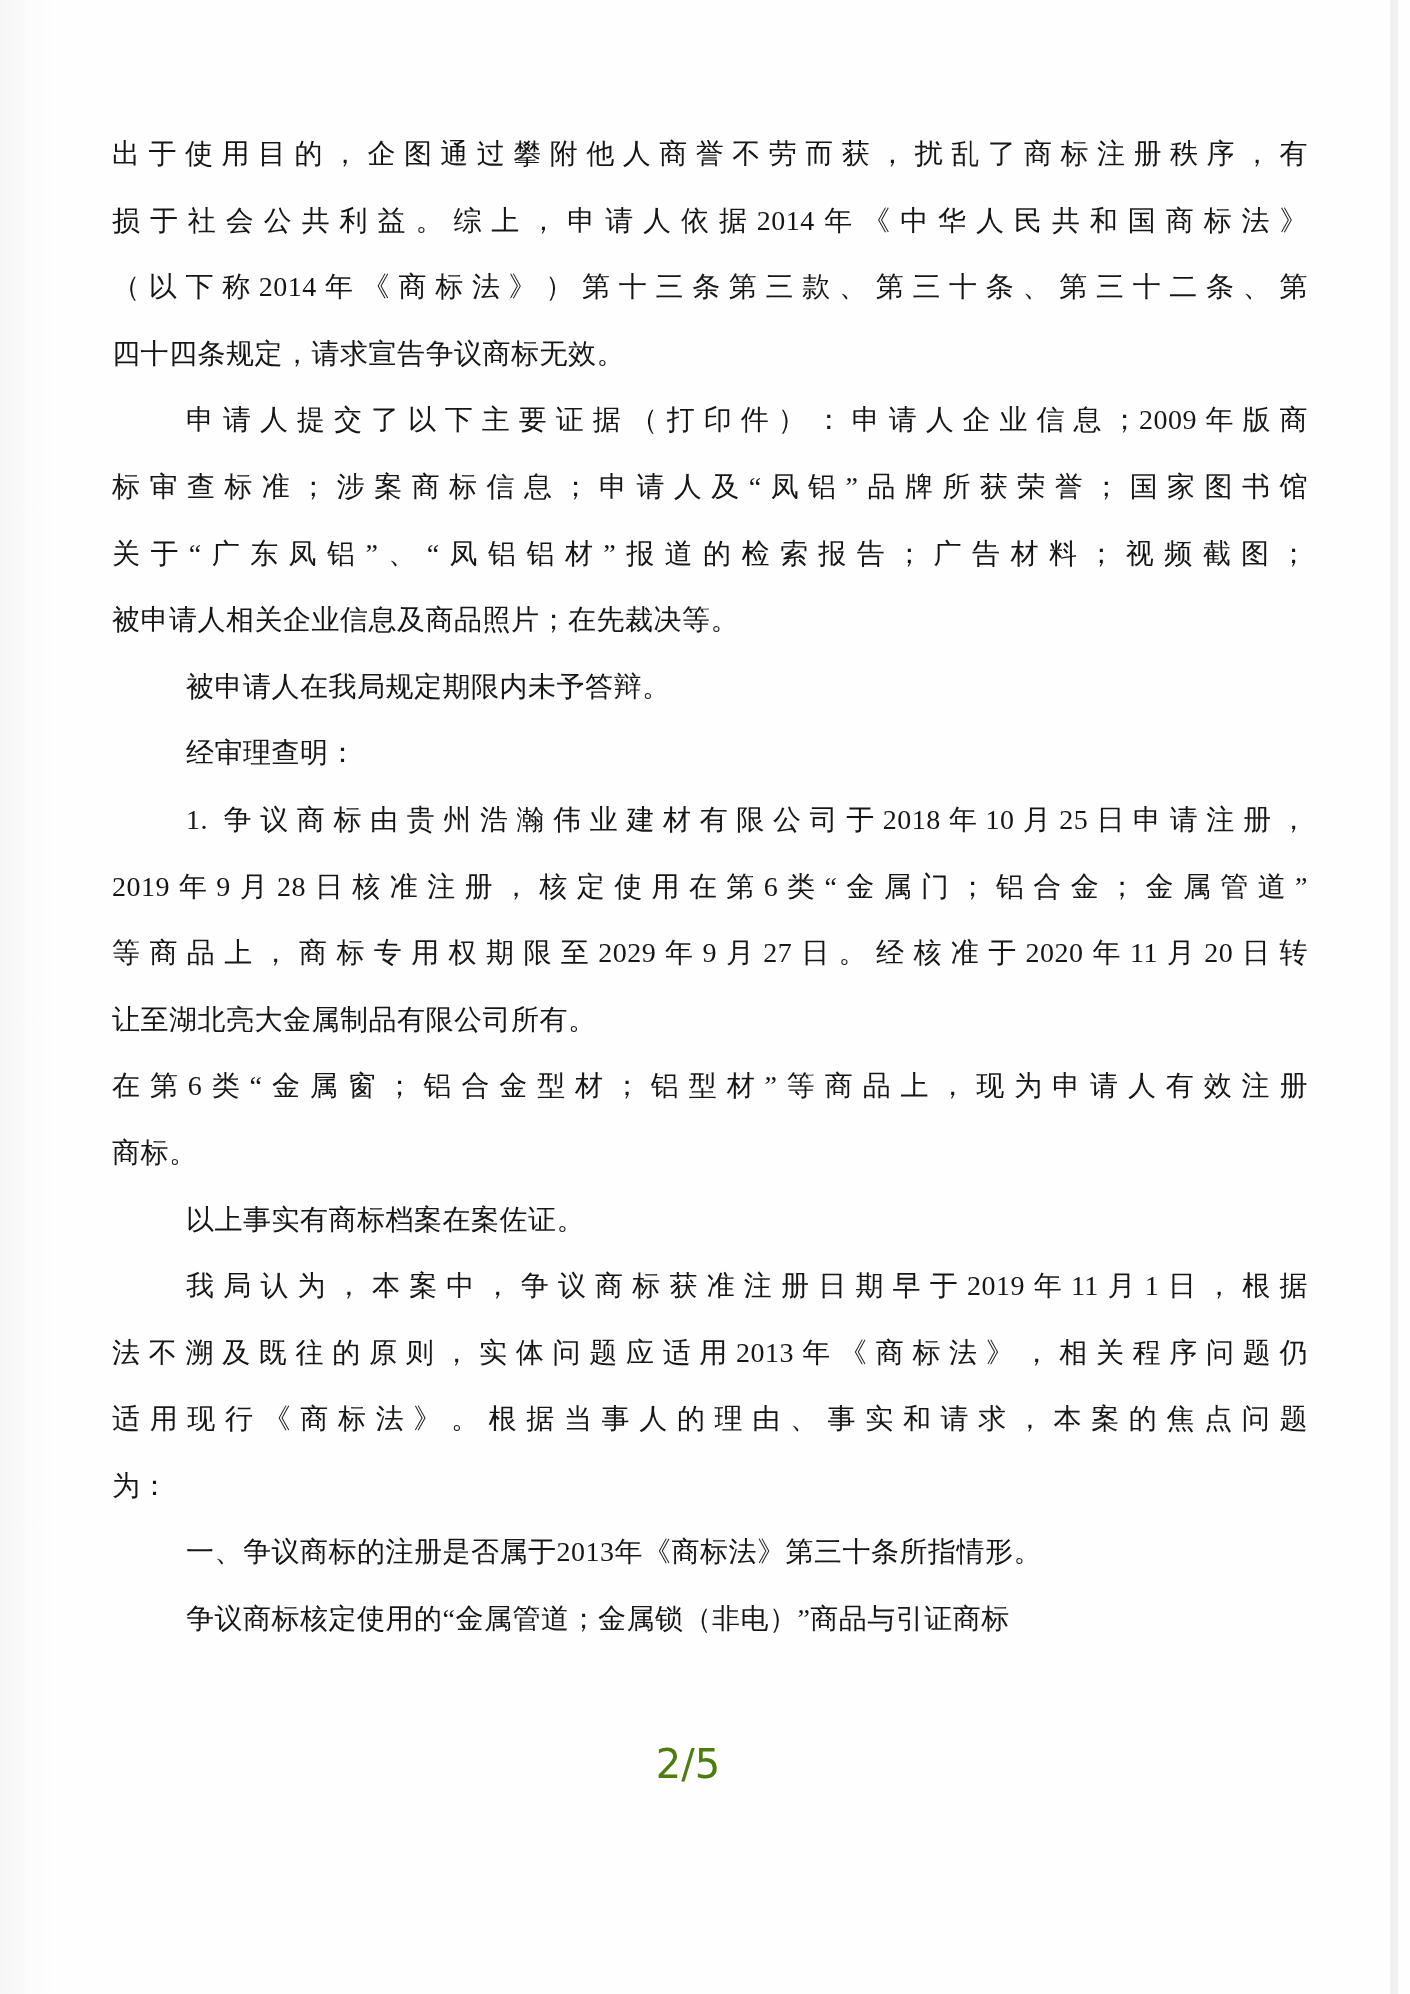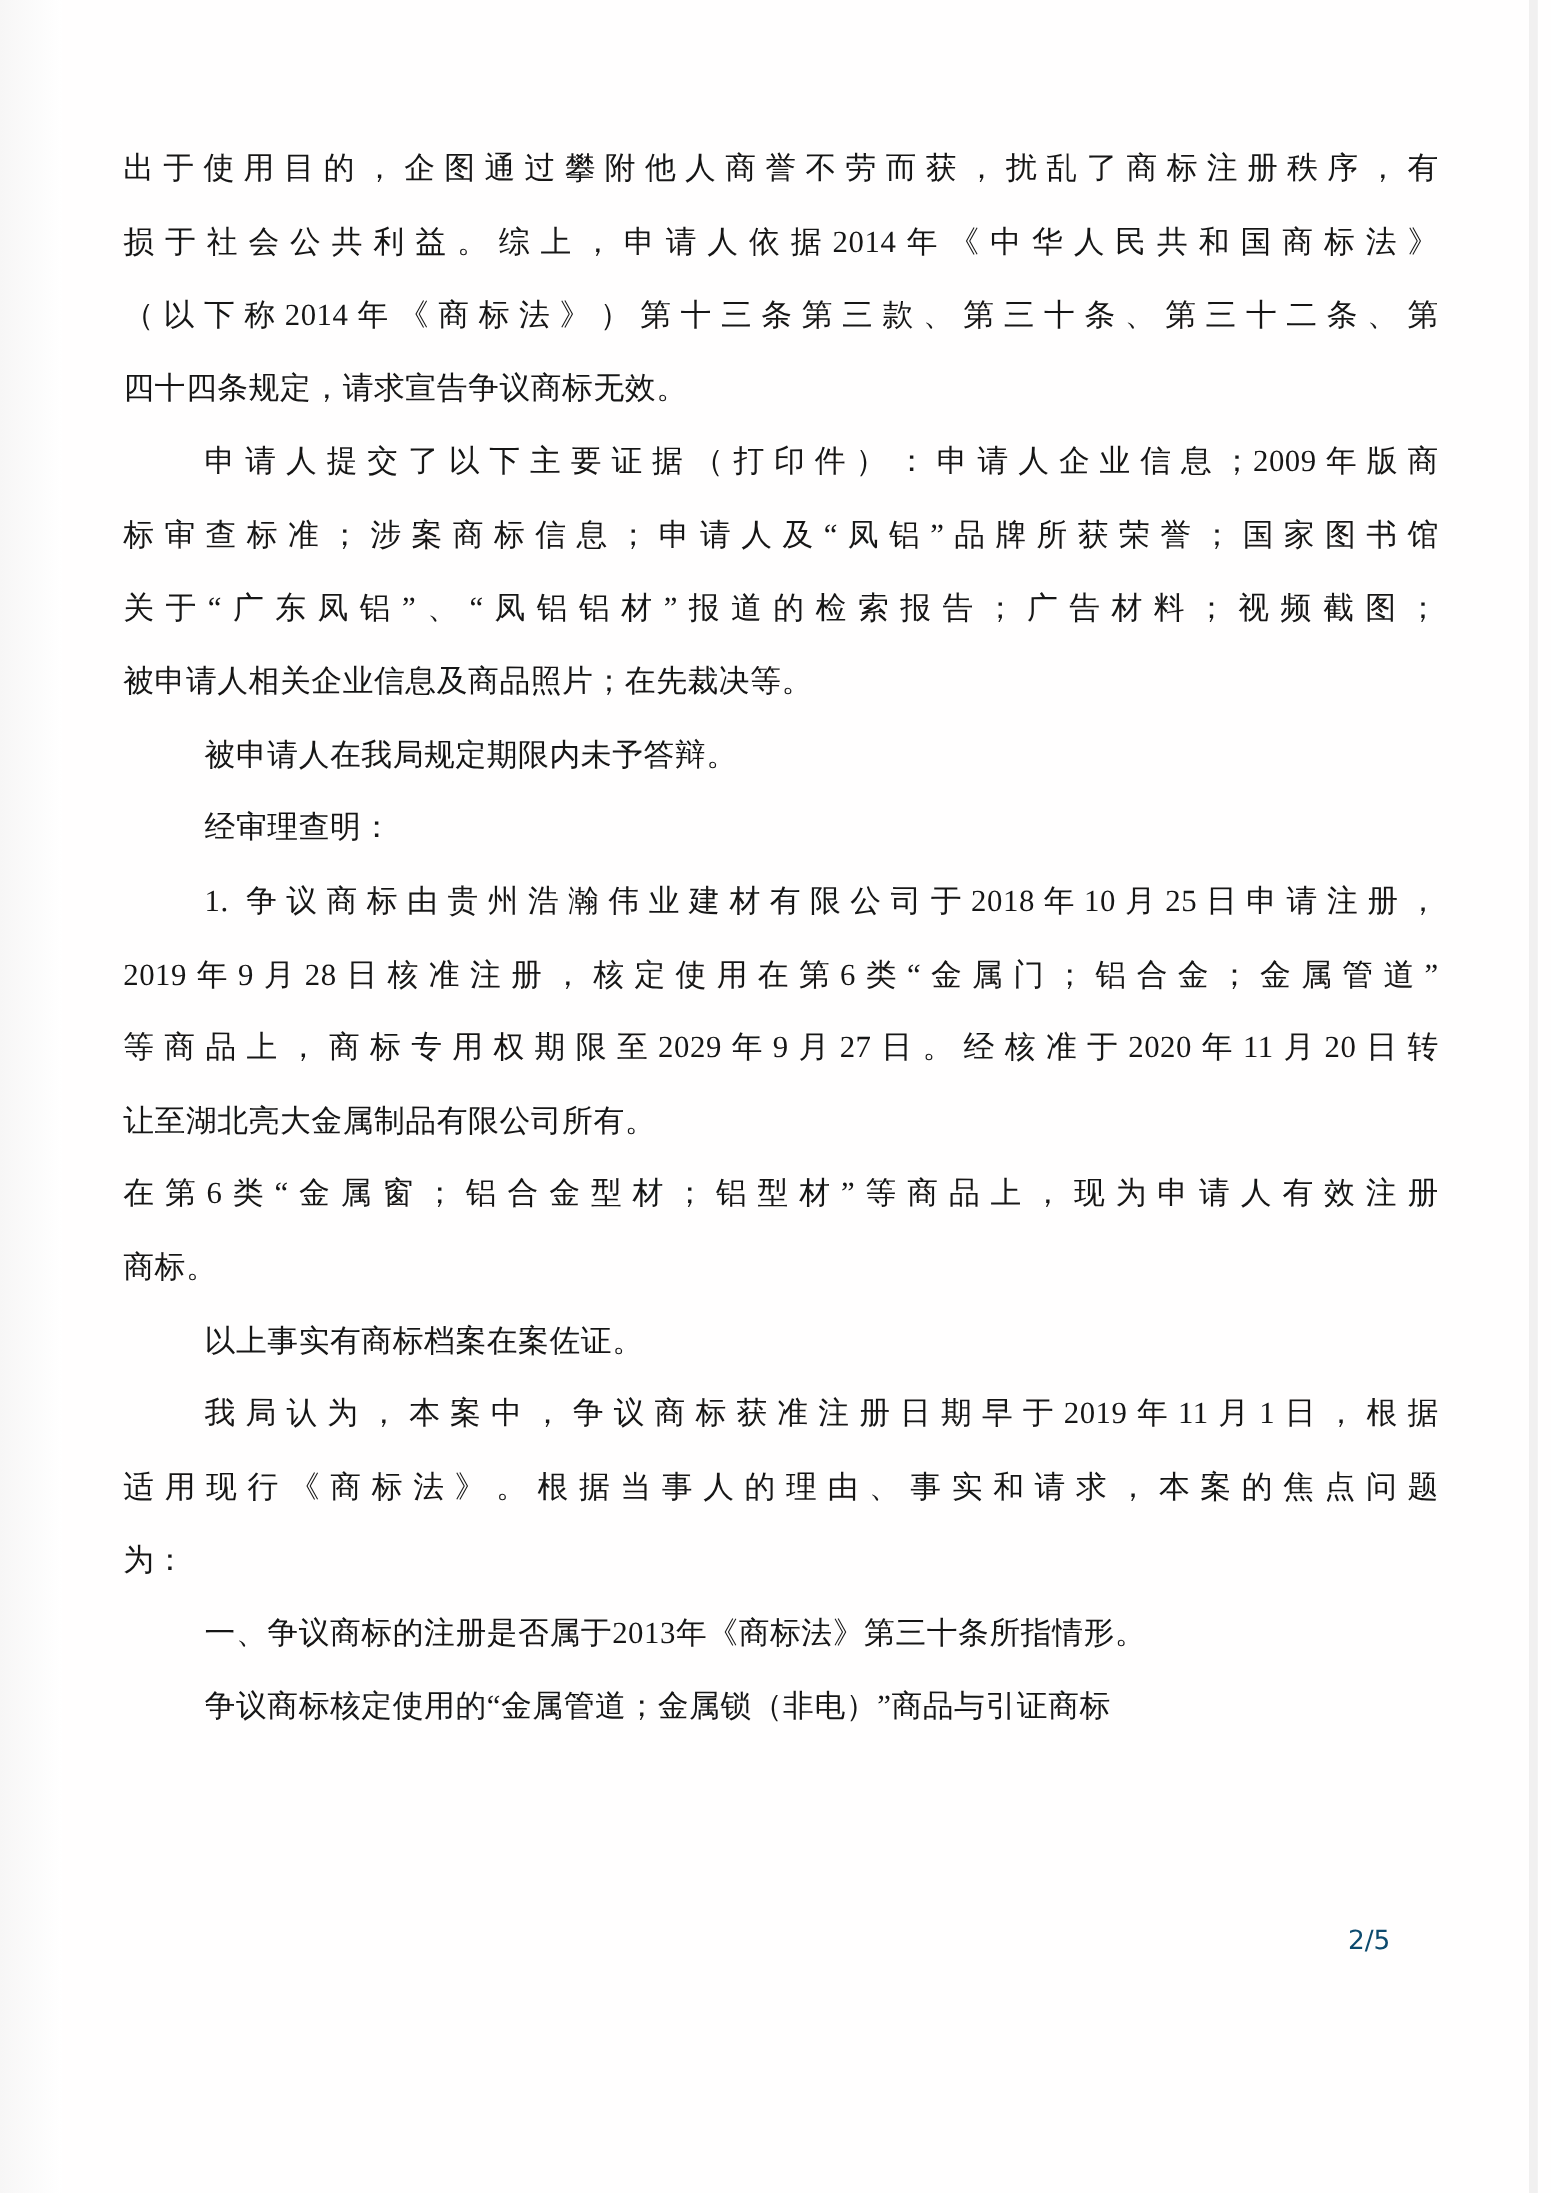--- a/index.html
+++ b/index.html
@@ -56,24 +56,24 @@
   .line.bold {
     font-weight: 400;
   }
   .footer {
     position: absolute;
     top: 1733px;
     left: 112px;
     width: 1152px;
     height: 62px;
     line-height: 62px;
-    text-align: right;
+    text-align: center;
     font-family: "DejaVu Sans", sans-serif;
-    font-size: 24px;
-    color: #0c4a6e;
+    font-size: 40px;
+    color: #4d7c0f;
   }
 </style>
 </head>
 <body>
 
 <div class="page">
   <div class="edge-left"></div>
   <div class="edge-right"></div>
 
   <div class="textblock">
@@ -88,20 +88,21 @@
     <div class="line indent">被申请人在我局规定期限内未予答辩。</div>
     <div class="line indent">经审理查明：</div>
     <div class="line indent full">1. 争议商标由贵州浩瀚伟业建材有限公司于2018年10月25日申请注册，</div>
     <div class="line full">2019年9月28日核准注册，核定使用在第6类“金属门；铝合金；金属管道”</div>
     <div class="line full">等商品上，商标专用权期限至2029年9月27日。经核准于2020年11月20日转</div>
     <div class="line">让至湖北亮大金属制品有限公司所有。</div>
     <div class="line full">在第6类“金属窗；铝合金型材；铝型材”等商品上，现为申请人有效注册</div>
     <div class="line">商标。</div>
     <div class="line indent">以上事实有商标档案在案佐证。</div>
     <div class="line indent full">我局认为，本案中，争议商标获准注册日期早于2019年11月1日，根据</div>
+    <div class="line full">法不溯及既往的原则，实体问题应适用2013年《商标法》，相关程序问题仍</div>
     <div class="line full">适用现行《商标法》。根据当事人的理由、事实和请求，本案的焦点问题</div>
     <div class="line">为：</div>
     <div class="line indent bold">一、争议商标的注册是否属于2013年《商标法》第三十条所指情形。</div>
     <div class="line indent bold">争议商标核定使用的“金属管道；金属锁（非电）”商品与引证商标</div>
   </div>
 
   <div class="footer">2/5</div>
 </div>
 
 </body></html>

